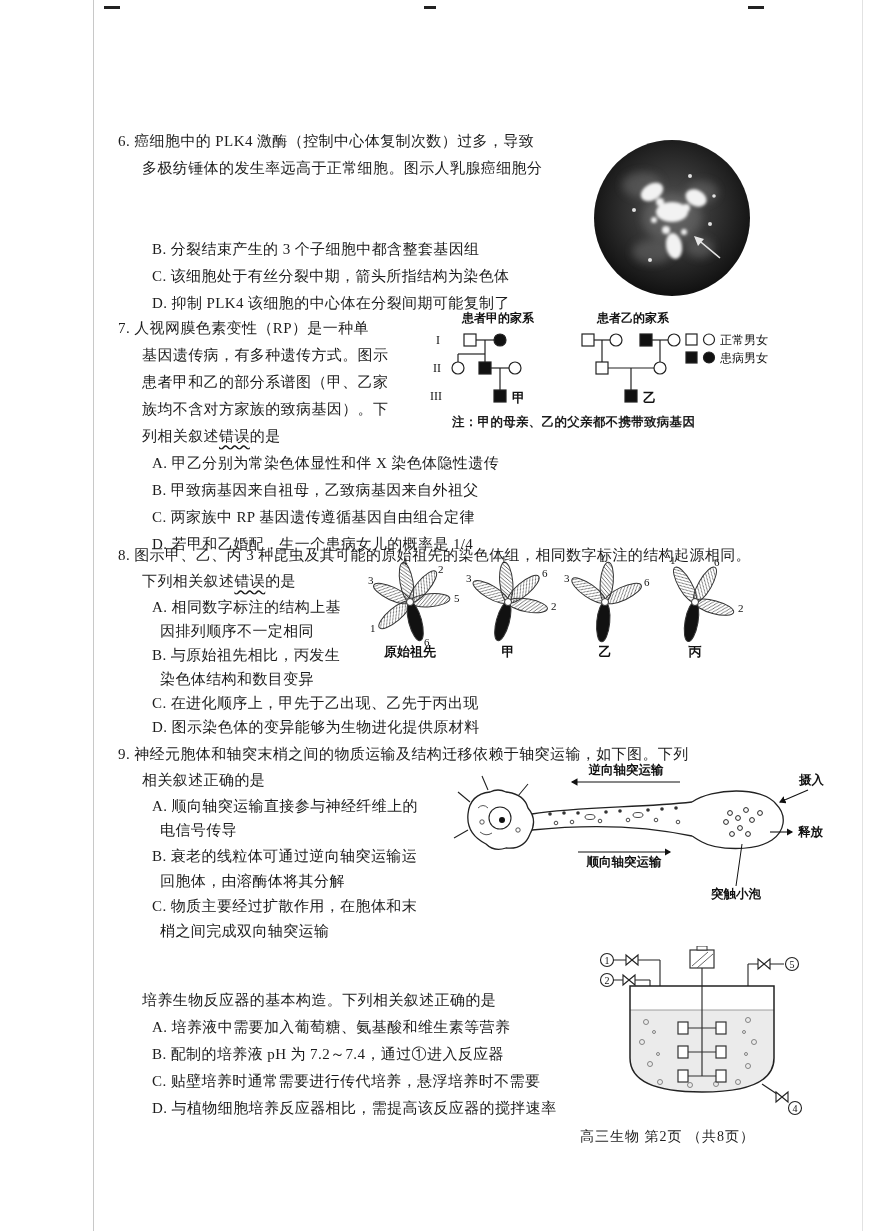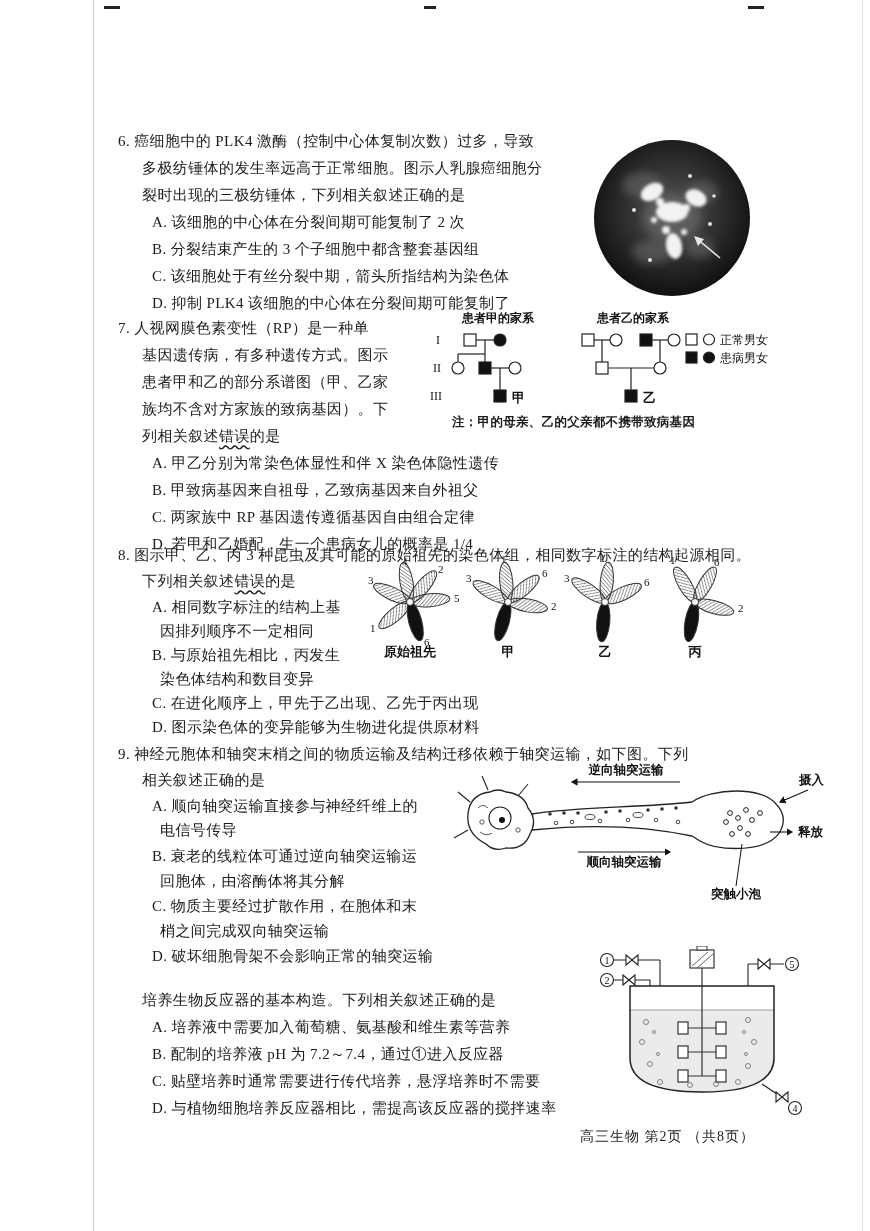--- a/index.html
+++ b/index.html
@@ -27,22 +27,20 @@
 <div class="page">
 
   <div class="mark" style="left:104px;top:6px;width:16px;"></div>
   <div class="mark" style="left:424px;top:6px;width:12px;"></div>
   <div class="mark" style="left:748px;top:6px;width:16px;"></div>
   <div class="edge" style="left:93px;"></div>
   <div class="edge" style="left:862px;background:#e2e2e2;"></div>
 
   <div class="ln i0" style="top:131px">6. 癌细胞中的 PLK4 激酶（控制中心体复制次数）过多，导致</div>
   <div class="ln i1" style="top:158px">多极纺锤体的发生率远高于正常细胞。图示人乳腺癌细胞分</div>
-  <div class="ln i1" style="top:185px">裂时出现的三极纺锤体，下列相关叙述正确的是</div>
-  <div class="ln opt" style="top:212px">A. 该细胞的中心体在分裂间期可能复制了 2 次</div>
   <div class="ln opt" style="top:239px">B. 分裂结束产生的 3 个子细胞中都含整套基因组</div>
   <div class="ln opt" style="top:266px">C. 该细胞处于有丝分裂中期，箭头所指结构为染色体</div>
   <div class="ln opt" style="top:293px">D. 抑制 PLK4 该细胞的中心体在分裂间期可能复制了</div>
 
   <div class="fig" style="left:594px;top:140px">
     <svg width="156" height="156" viewBox="0 0 156 156">
       <defs>
         <radialGradient id="mg" cx="50%" cy="45%" r="60%">
           <stop offset="0%" stop-color="#555"></stop>
           <stop offset="45%" stop-color="#333"></stop>
@@ -249,21 +247,20 @@
   </div>
 
   <div class="ln i0" style="top:744px">9. 神经元胞体和轴突末梢之间的物质运输及结构迁移依赖于轴突运输，如下图。下列</div>
   <div class="ln i1" style="top:770px">相关叙述正确的是</div>
   <div class="ln opt" style="top:796px">A. 顺向轴突运输直接参与神经纤维上的</div>
   <div class="ln i2" style="top:820px">电信号传导</div>
   <div class="ln opt" style="top:846px">B. 衰老的线粒体可通过逆向轴突运输运</div>
   <div class="ln i2" style="top:871px">回胞体，由溶酶体将其分解</div>
   <div class="ln opt" style="top:896px">C. 物质主要经过扩散作用，在胞体和末</div>
   <div class="ln i2" style="top:921px">梢之间完成双向轴突运输</div>
-  <div class="ln opt" style="top:946px">D. 破坏细胞骨架不会影响正常的轴突运输</div>
 
   <div class="fig" style="left:430px;top:758px">
     <svg width="395" height="152" viewBox="0 0 395 152">
       <defs>
         <marker id="ah" markerWidth="7" markerHeight="7" refX="5" refY="3.5" orient="auto">
           <path d="M0,0 L6,3.5 L0,7 Z" fill="#111"></path>
         </marker>
       </defs>
 
       <g>

